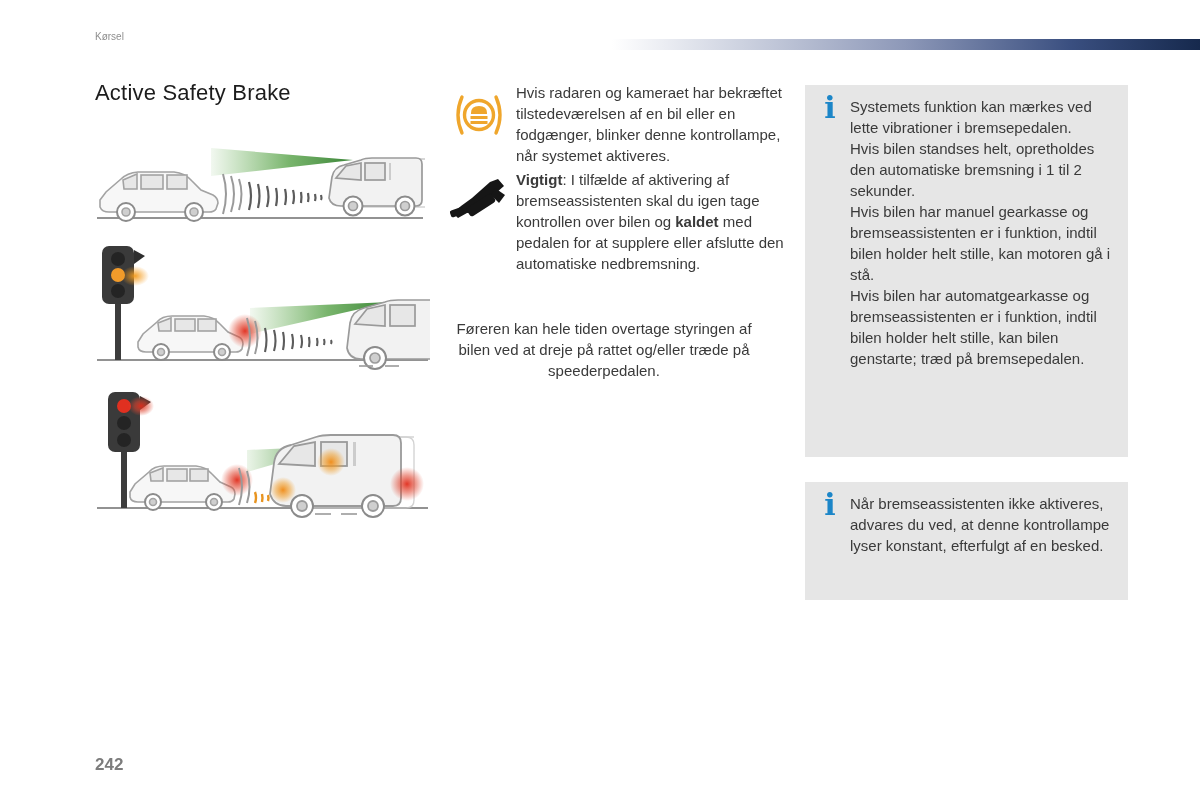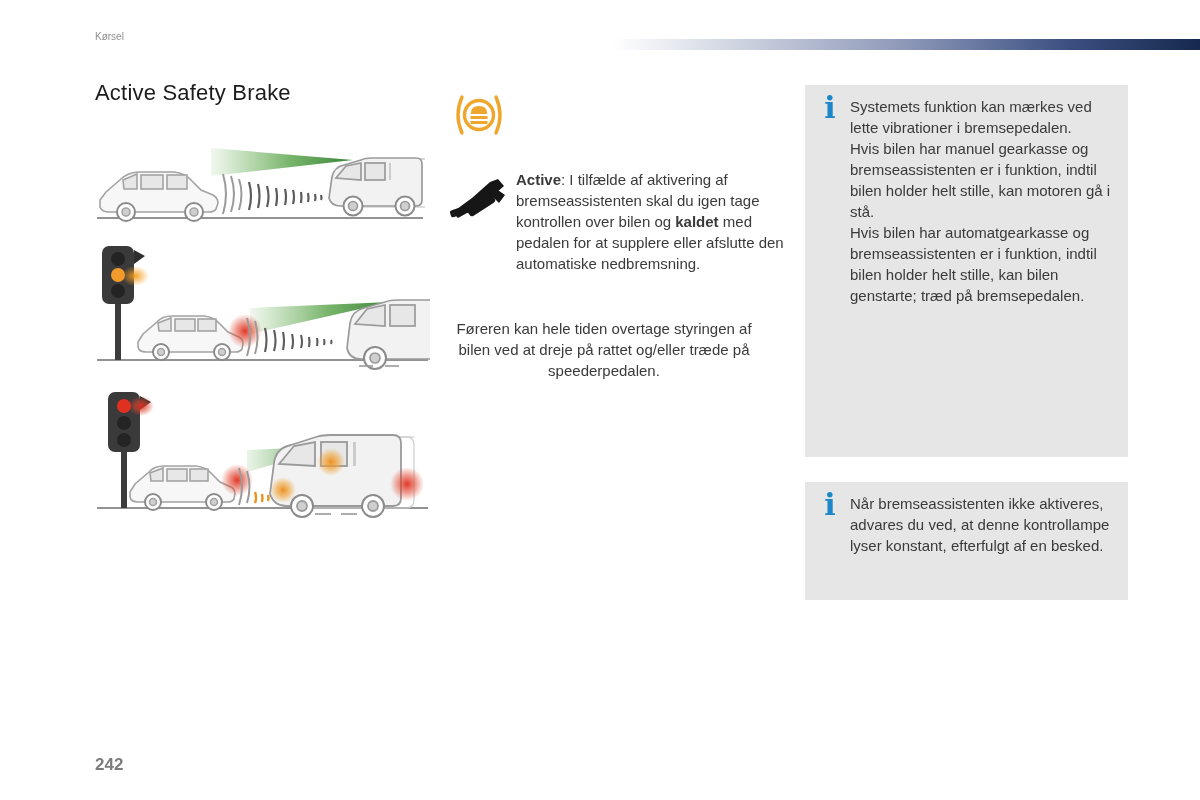--- a/index.html
+++ b/index.html
@@ -276,44 +276,46 @@
         <circle cx="27" cy="27" r="14.5"></circle>
       </g>
       <g fill="#EFA62C">
         <path d="M19 25 Q19 18 27 18 Q35 18 35 25 L35 26 L19 26 Z"></path>
         <rect x="18.5" y="28" width="17" height="3"></rect>
         <rect x="18.5" y="33" width="17" height="3"></rect>
       </g>
     </svg>
   </div>
 
+  <div class="abs body-text mid-lamp-text">Hvis radaren og kameraet har bekræftet tilstedeværelsen af en bil eller en fodgænger, blinker denne kontrollampe, når systemet aktiveres.</div>
 
   <div class="abs pedal-icon-wrap">
     <svg width="58" height="46" viewBox="0 0 58 46">
       <g fill="#161616">
         <path d="M50 3 L56 10 L40 24 L30 33 Q25 37 19 37 L10 42 L5 37 L13 30 L24 22 L42 6 Z"></path>
         <rect x="18" y="24" width="30" height="10" rx="3" transform="rotate(-33 33 29)"></rect>
         <path d="M47 12 L57 19 L51 27 L43 19 Z"></path>
         <rect x="2" y="33" width="13" height="7" rx="2" transform="rotate(-20 8 36)"></rect>
       </g>
     </svg>
   </div>
 
   <div class="abs body-text mid-important">
     <p>
-      <strong>Active</strong><span>: I tilfælde af aktivering af bremseassistenten skal du igen tage kontrollen over bilen og </span><strong>kaldet</strong><span> med pedalen for at supplere eller afslutte den automatiske nedbremsning.</span>
+      <strong>Vigtigt</strong><span>: I tilfælde af aktivering af bremseassistenten skal du igen tage kontrollen over bilen og </span><strong>kaldet</strong><span> med pedalen for at supplere eller afslutte den automatiske nedbremsning.</span>
     </p>
   </div>
 
   <div class="abs body-text mid-driver">Føreren kan hele tiden overtage styringen af bilen ved at dreje på rattet og/eller træde på speederpedalen.</div>
 
   <div class="abs info-box info-box-1">
     <div class="info-i">i</div>
     <div class="info-text body-text">
       <p>Systemets funktion kan mærkes ved lette vibrationer i bremsepedalen.</p>
+      <p>Hvis bilen standses helt, opretholdes den automatiske bremsning i 1 til 2 sekunder.</p>
       <p>Hvis bilen har manuel gearkasse og bremseassistenten er i funktion, indtil bilen holder helt stille, kan motoren gå i stå.</p>
       <p>Hvis bilen har automatgearkasse og bremseassistenten er i funktion, indtil bilen holder helt stille, kan bilen genstarte; træd på bremsepedalen.</p>
     </div>
   </div>
 
   <div class="abs info-box info-box-2">
     <div class="info-i">i</div>
     <div class="info-text body-text">
       <p>Når bremseassistenten ikke aktiveres, advares du ved, at denne kontrollampe lyser konstant, efterfulgt af en besked.</p>
     </div>

